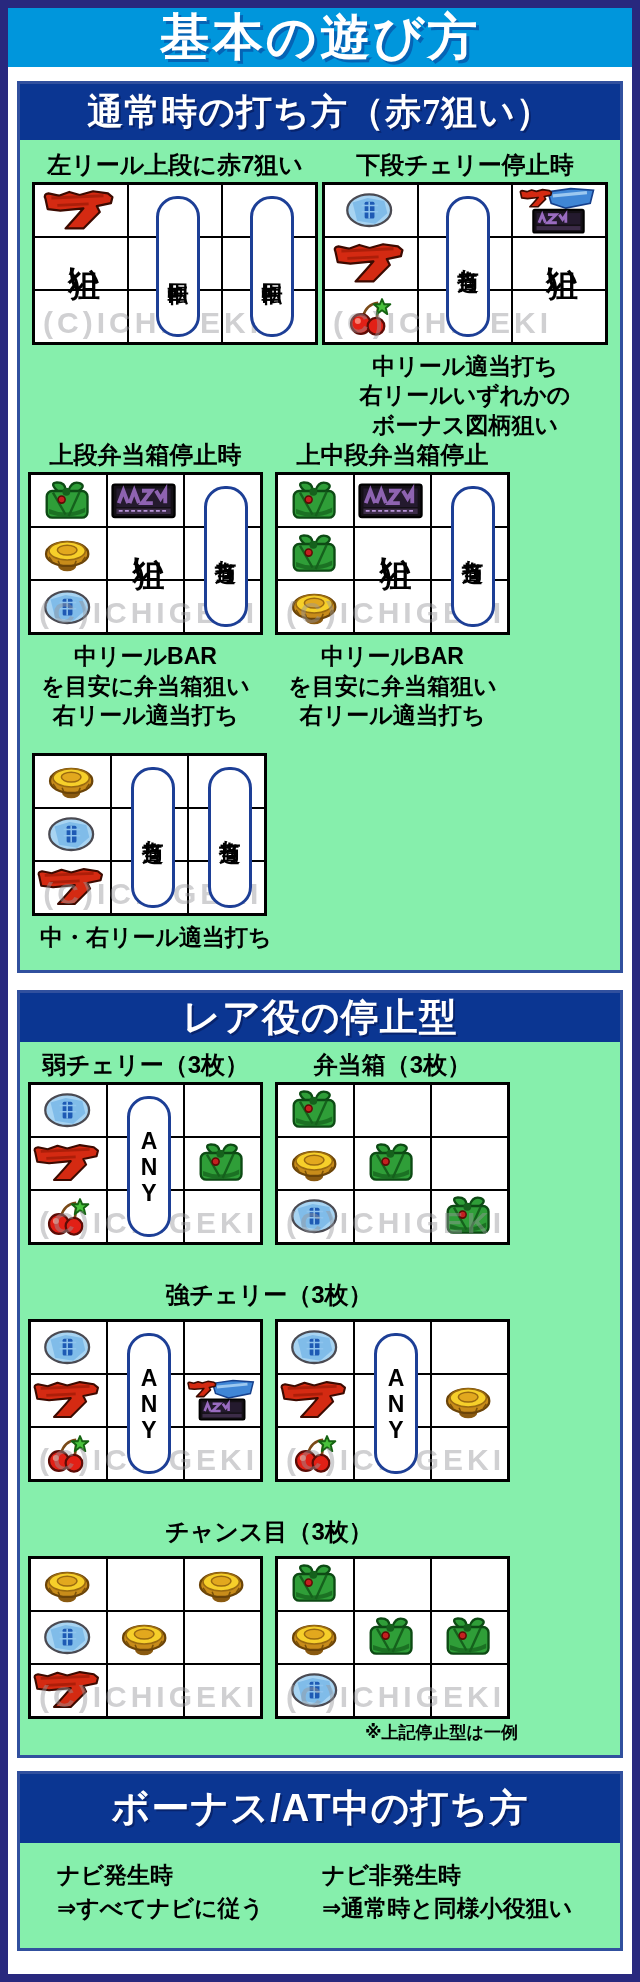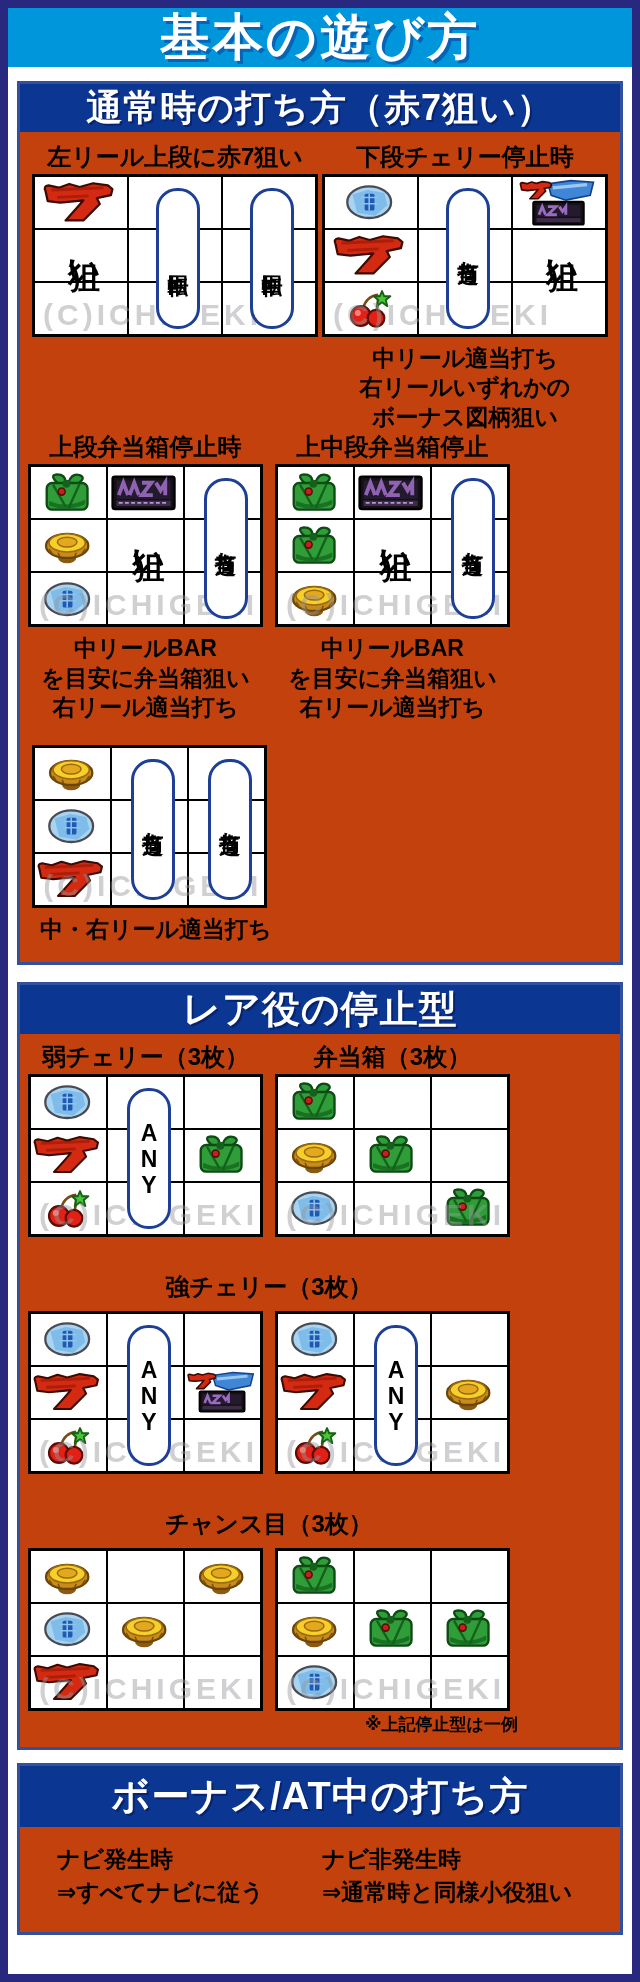--- a/index.html
+++ b/index.html
@@ -11,24 +11,24 @@
   .top-band { height:59px; background:#0096dc; display:flex; align-items:center; justify-content:center; }
   .top-band span { color:#fff; font-size:50px; font-weight:700; letter-spacing:3px;
                    text-shadow:3px 3px 0 rgba(10,60,150,.55); }
   .gap14 { height:14px; } .gap17 { height:17px; } .gap13 { height:13px; }
 
   
   .panel { margin:0 9px; border:3px solid #31509e; }
   .panel-header { background:#0b3692; color:#fff; text-align:center; font-weight:700;
                   display:flex; align-items:center; justify-content:center; letter-spacing:1px;
                   text-shadow:2px 2px 0 rgba(0,0,40,.35); }
-  .ph1 { height:48px; font-size:36px; }
+  .ph1 { height:56px; font-size:36px;font-family:Liberation Serif, serif; }
   .ph2 { height:49px; font-size:38px; }
-  .ph3 { height:61px; font-size:38px; }
-  .panel-body { background:#c2410c; }
+  .ph3 { height:69px; font-size:38px; }
+  .panel-body { background:#86efac; }
   .s1body { height:830px; padding-top:10px; }
   .s2body { height:713px; padding-top:8px; }
   .s3body { height:105px; padding-top:16px; display:flex; }
 
   
   .gridrow { display:flex; }
   .widerow { justify-content:space-between; padding:0 12px; }
   .narrowrow { width:482px; margin-left:8px; justify-content:space-between; margin-top:0; }
   .singlerow { width:482px; margin-left:8px; justify-content:flex-start; margin-top:22px; }
   .s2body .narrowrow { margin-top:0; }

